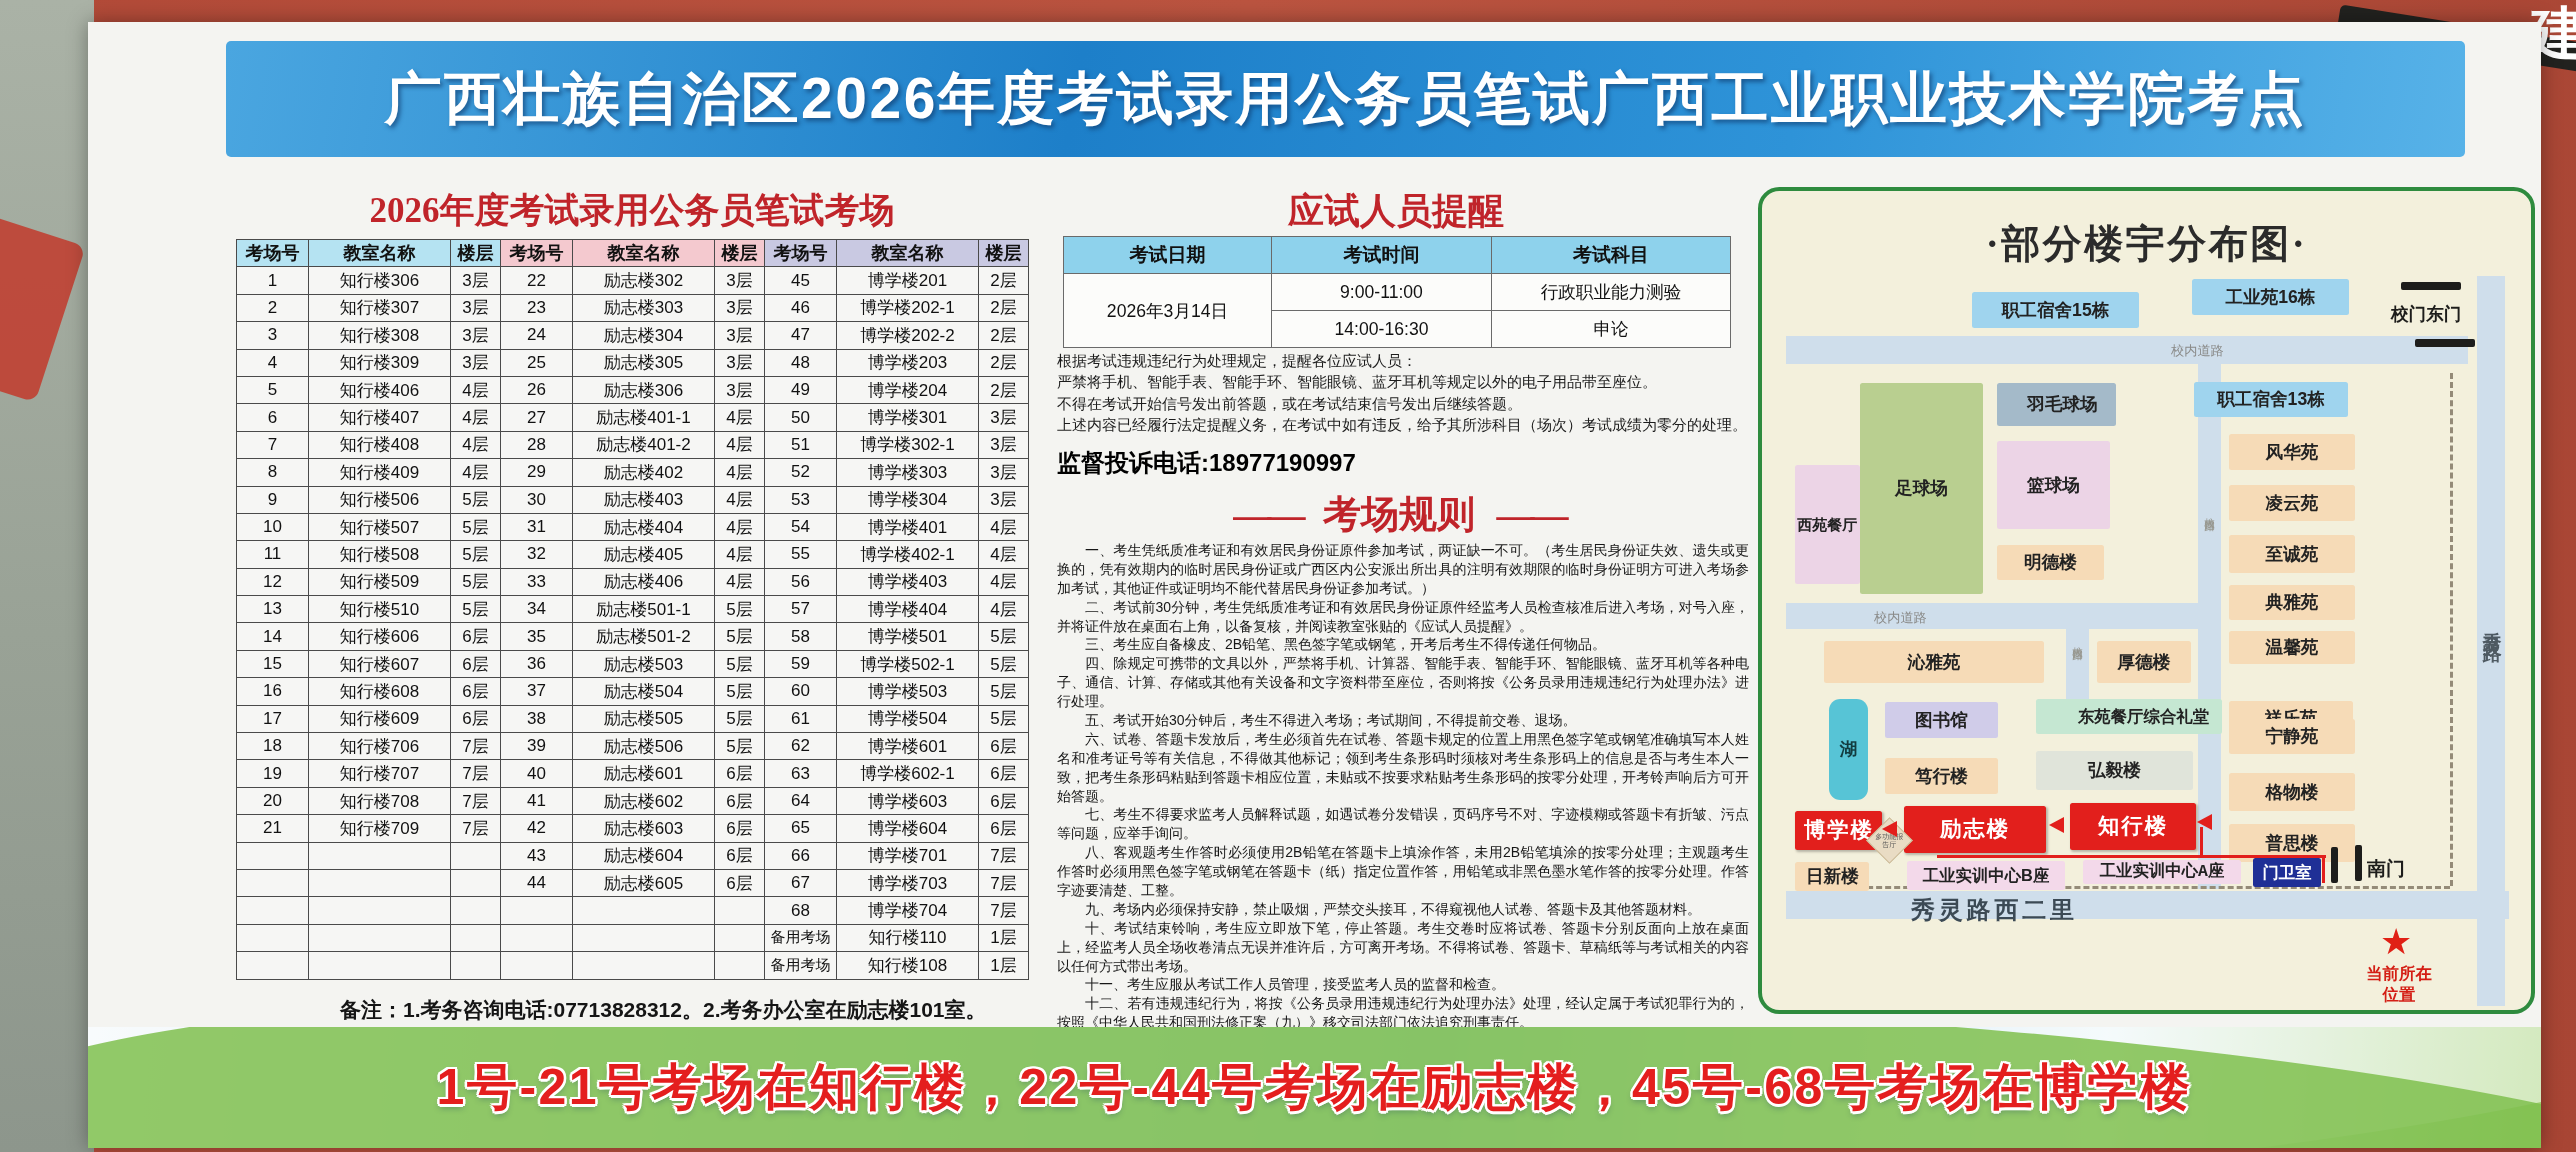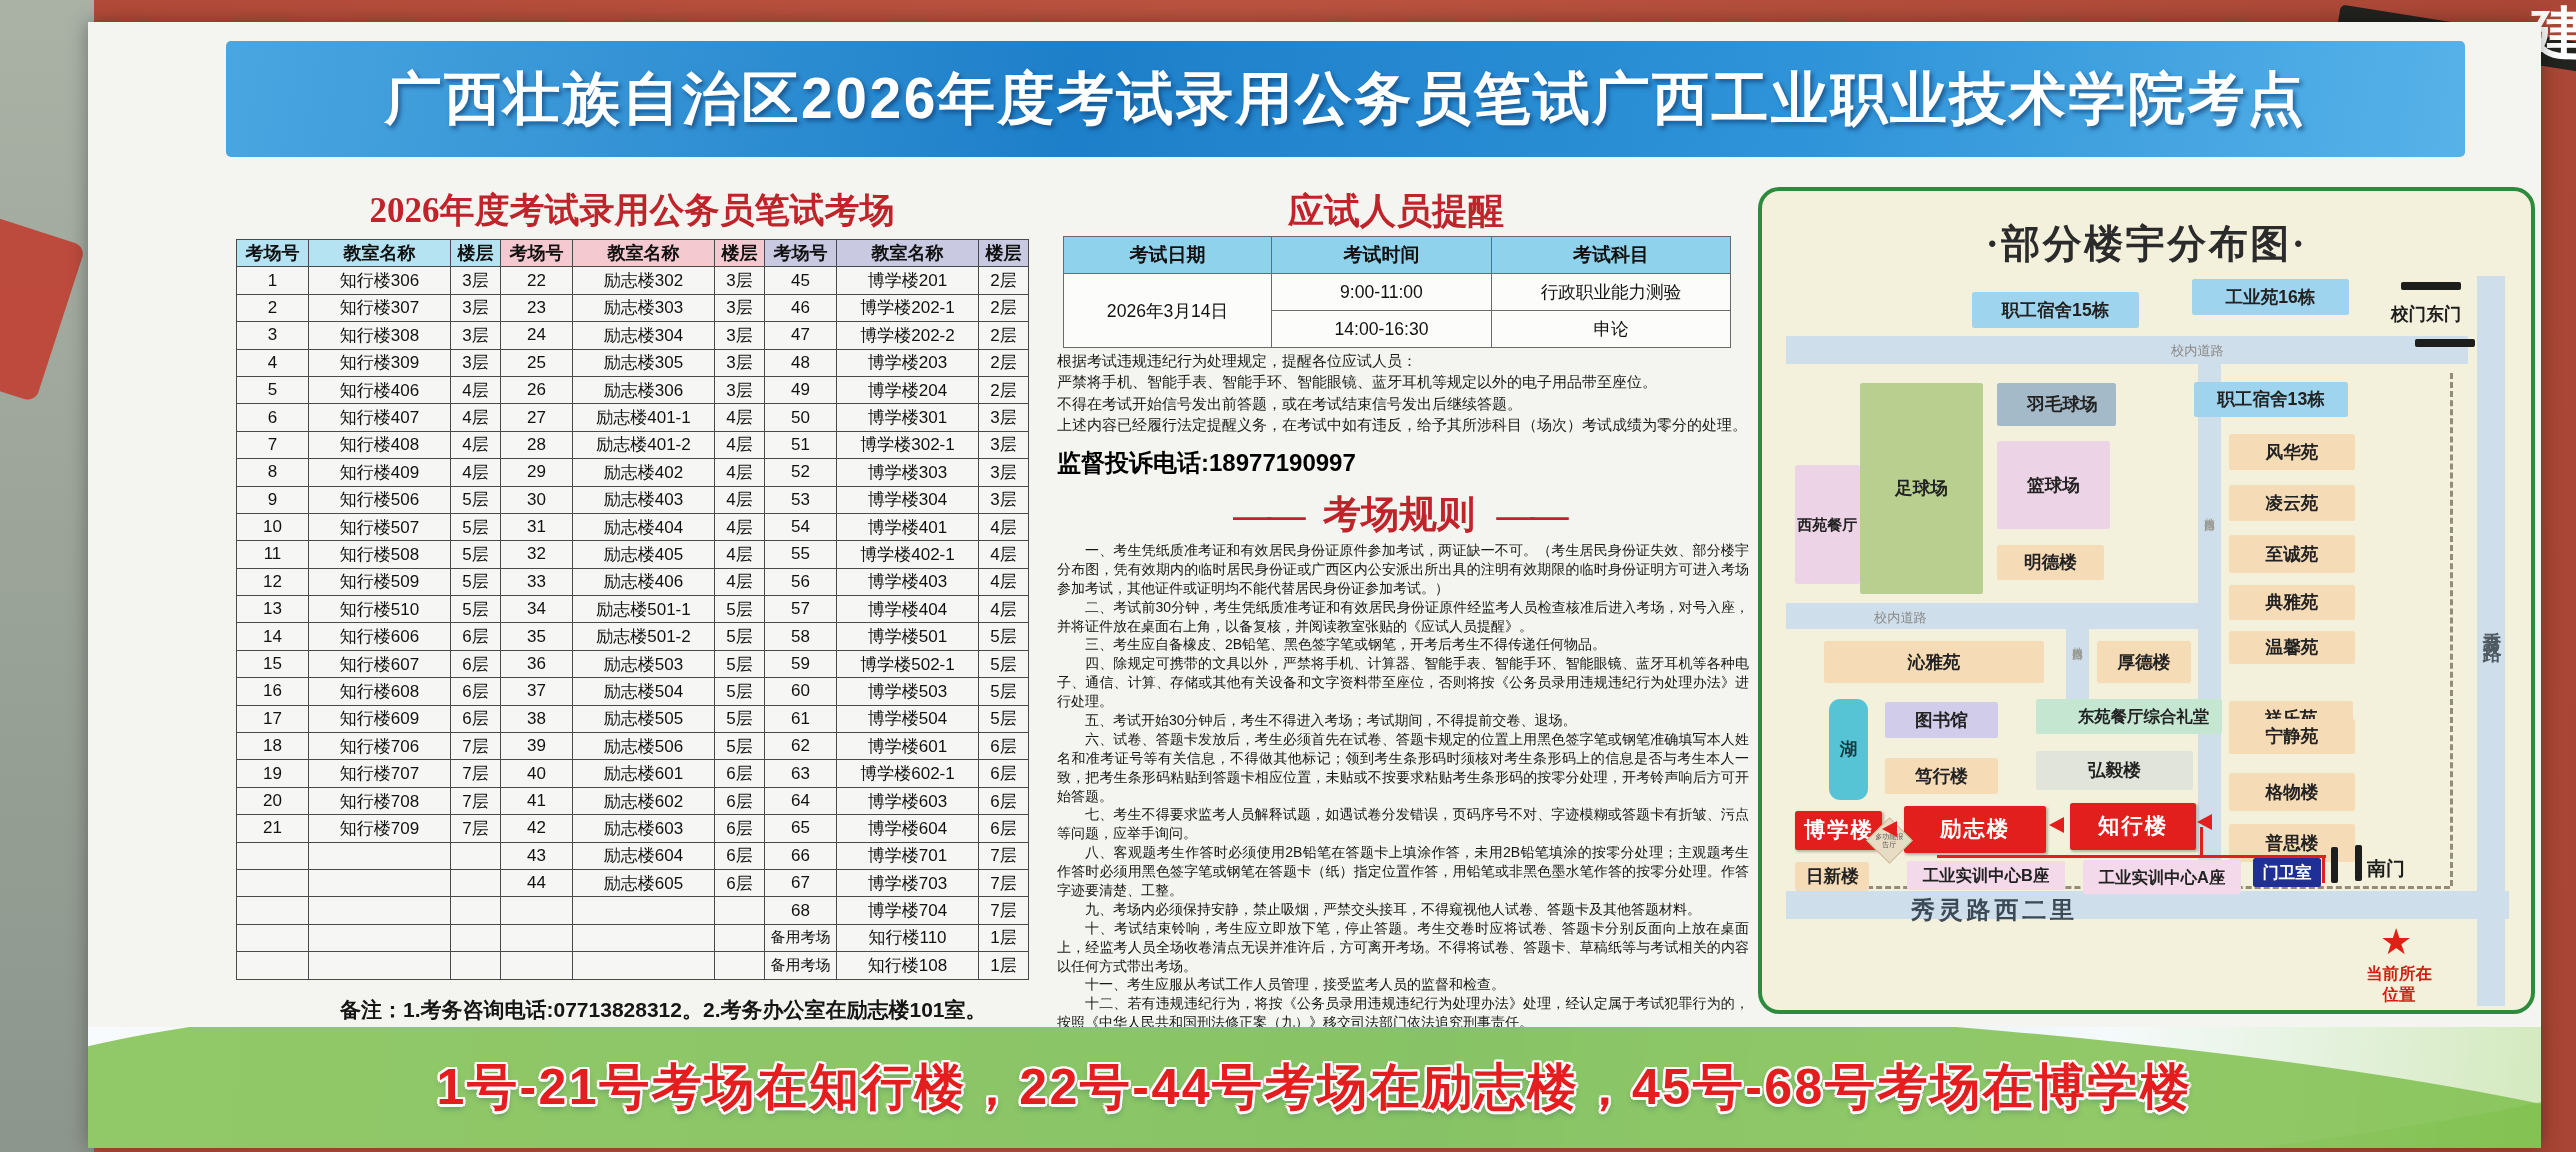--- a/index.html
+++ b/index.html
@@ -467,21 +467,21 @@
       <div>上述内容已经履行法定提醒义务，在考试中如有违反，给予其所涉科目（场次）考试成绩为零分的处理。</div>
     </div>
   <div class="hotline">监督投诉电话:18977190997</div>
 
   <div class="rules-title">
     <span class="dash">——</span>
     <span>考场规则</span>
     <span class="dash">——</span>
   </div>
   <div class="rules" id="rules-block">
-      <p>一、考生凭纸质准考证和有效居民身份证原件参加考试，两证缺一不可。（考生居民身份证失效、部分楼宇分布图，凭有效期内的临时居民身份证或广西区内公安派出所出具的注明有效期限的临时身份证明方可进入考场参加考试，其他证件或证明均不能代替居民身份证参加考试。）</p>
+      <p>一、考生凭纸质准考证和有效居民身份证原件参加考试，两证缺一不可。（考生居民身份证失效、遗失或更换的，凭有效期内的临时居民身份证或广西区内公安派出所出具的注明有效期限的临时身份证明方可进入考场参加考试，其他证件或证明均不能代替居民身份证参加考试。）</p>
       <p>二、考试前30分钟，考生凭纸质准考证和有效居民身份证原件经监考人员检查核准后进入考场，对号入座，并将证件放在桌面右上角，以备复核，并阅读教室张贴的《应试人员提醒》。</p>
       <p>三、考生应自备橡皮、2B铅笔、黑色签字笔或钢笔，开考后考生不得传递任何物品。</p>
       <p>四、除规定可携带的文具以外，严禁将手机、计算器、智能手表、智能手环、智能眼镜、蓝牙耳机等各种电子、通信、计算、存储或其他有关设备和文字资料带至座位，否则将按《公务员录用违规违纪行为处理办法》进行处理。</p>
       <p>五、考试开始30分钟后，考生不得进入考场；考试期间，不得提前交卷、退场。</p>
       <p>六、试卷、答题卡发放后，考生必须首先在试卷、答题卡规定的位置上用黑色签字笔或钢笔准确填写本人姓名和准考证号等有关信息，不得做其他标记；领到考生条形码时须核对考生条形码上的信息是否与考生本人一致，把考生条形码粘贴到答题卡相应位置，未贴或不按要求粘贴考生条形码的按零分处理，开考铃声响后方可开始答题。</p>
       <p>七、考生不得要求监考人员解释试题，如遇试卷分发错误，页码序号不对、字迹模糊或答题卡有折皱、污点等问题，应举手询问。</p>
       <p>八、客观题考生作答时必须使用2B铅笔在答题卡上填涂作答，未用2B铅笔填涂的按零分处理；主观题考生作答时必须用黑色签字笔或钢笔在答题卡（纸）指定位置作答，用铅笔或非黑色墨水笔作答的按零分处理。作答字迹要清楚、工整。</p>
       <p>九、考场内必须保持安静，禁止吸烟，严禁交头接耳，不得窥视他人试卷、答题卡及其他答题材料。</p>
       <p>十、考试结束铃响，考生应立即放下笔，停止答题。考生交卷时应将试卷、答题卡分别反面向上放在桌面上，经监考人员全场收卷清点无误并准许后，方可离开考场。不得将试卷、答题卡、草稿纸等与考试相关的内容以任何方式带出考场。</p>
       <p>十一、考生应服从考试工作人员管理，接受监考人员的监督和检查。</p>
@@ -535,21 +535,21 @@
           <div class="bldg lake" style="left: 43px; top: 423px; width: 39px; height: 101px;">湖</div>
           <div class="bldg lavender" style="left: 99px; top: 426px; width: 113px; height: 36px;">图书馆</div>
           <div class="bldg orange" style="left: 99px; top: 482px; width: 113px; height: 36px;">笃行楼</div>
           <div class="bldg mint" style="left: 250px; top: 423px; width: 157px; height: 35px; font-size: 16.4px;">东苑餐厅综合礼堂</div>
           <div class="bldg graygreen" style="left: 250px; top: 475px; width: 157px; height: 39px;">弘毅楼</div>
           <div class="bldg red" style="left: 9.4px; top: 535px; width: 87px; height: 39px;">博学楼</div>
           <div class="bldg red" style="left: 118px; top: 530px; width: 142px; height: 47px;">励志楼</div>
           <div class="bldg red" style="left: 284px; top: 527px; width: 126px; height: 47px;">知行楼</div>
           <div class="bldg orange" style="left: 9.4px; top: 586px; width: 74px; height: 29px;">日新楼</div>
           <div class="bldg pink" style="left: 121px; top: 585px; width: 158px; height: 29px; font-size: 16.4px;">工业实训中心B座</div>
-          <div class="bldg pink" style="left: 297px; top: 584px; width: 158px; height: 34px; font-size: 16.4px;">工业实训中心A座</div>
+          <div class="bldg pink" style="left: 297px; top: 584px; width: 158px; height: 24px; font-size: 16.4px; font-family: Liberation Mono, monospace;">工业实训中心A座</div>
           <div class="bldg guard" style="left: 467px; top: 582px; width: 68px; height: 29px; font-size: 16.4px;">门卫室</div>
         </div>
 
       <div class="diamond" style="left:87px;top:548px;">
         <span>多功能报告厅</span>
       </div>
 
       <div class="route" style="left:151px;top:579px;width:389px;height:3.1px;"></div>
       <div class="route" style="left:414px;top:551px;width:3.1px;height:29px;"></div>
       <div class="route" style="left:536px;top:579px;width:3.1px;height:28px;"></div>

